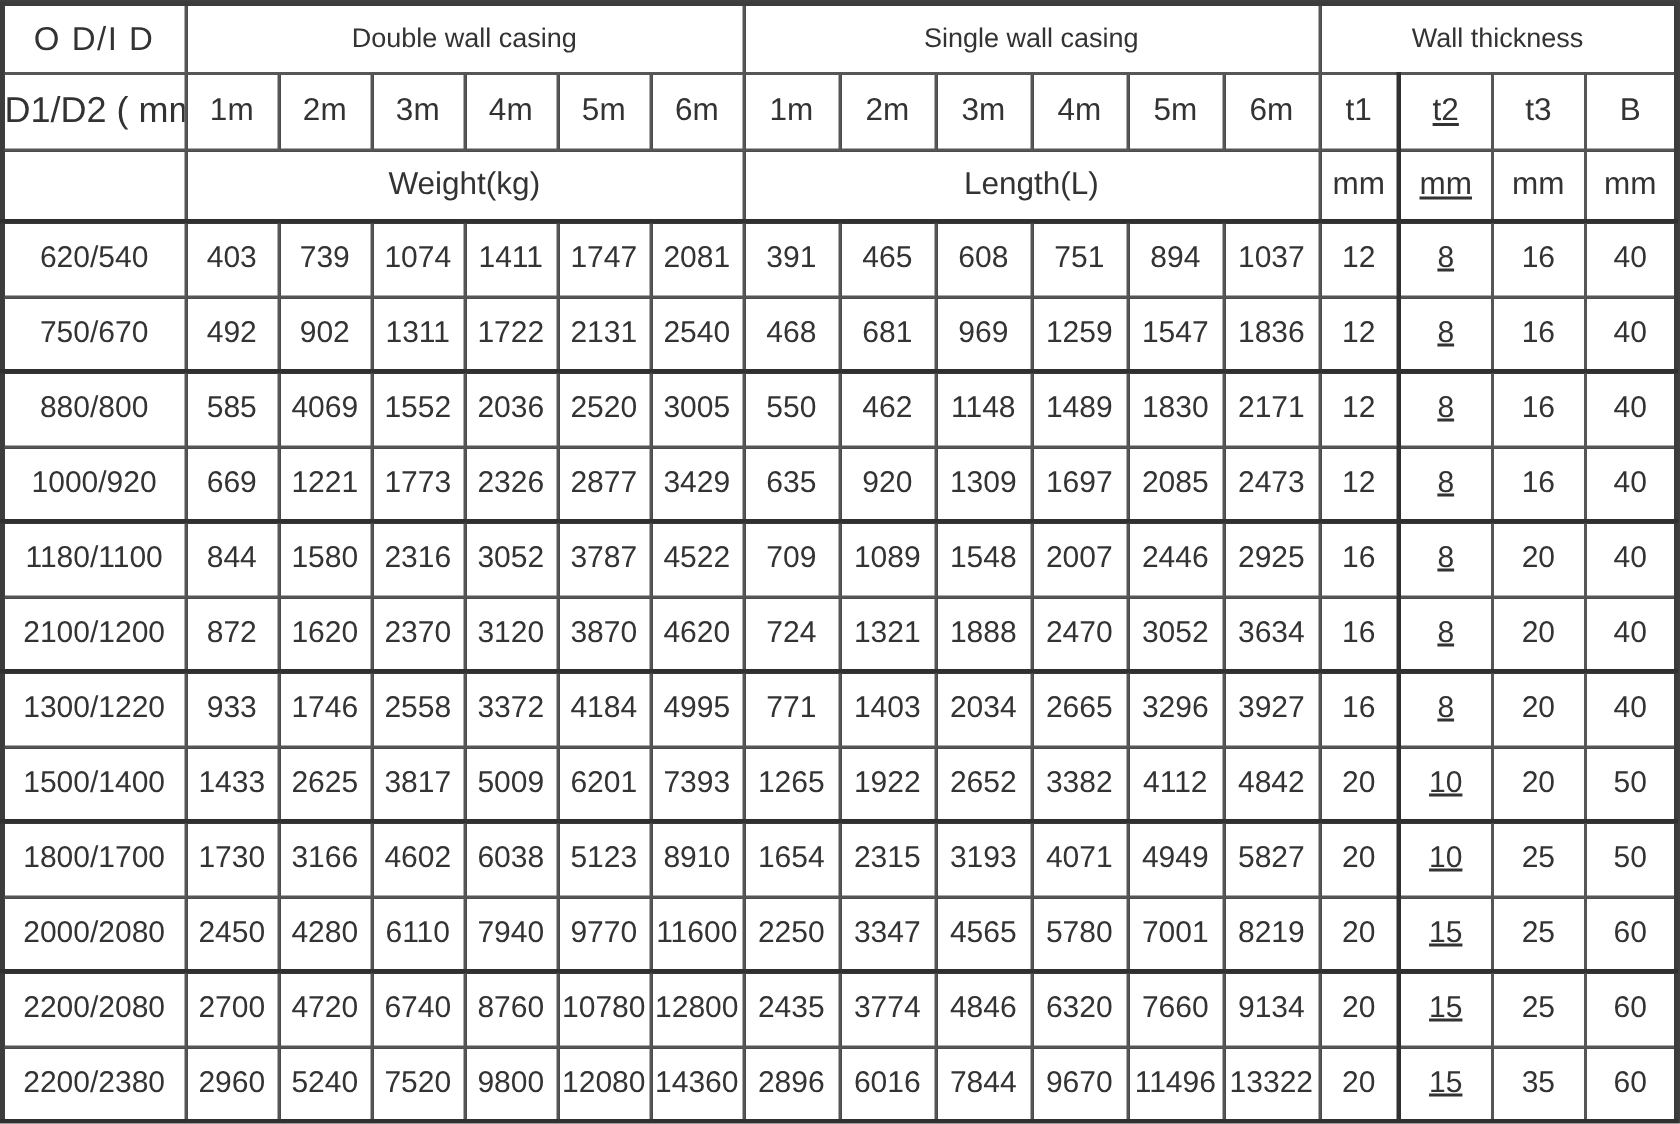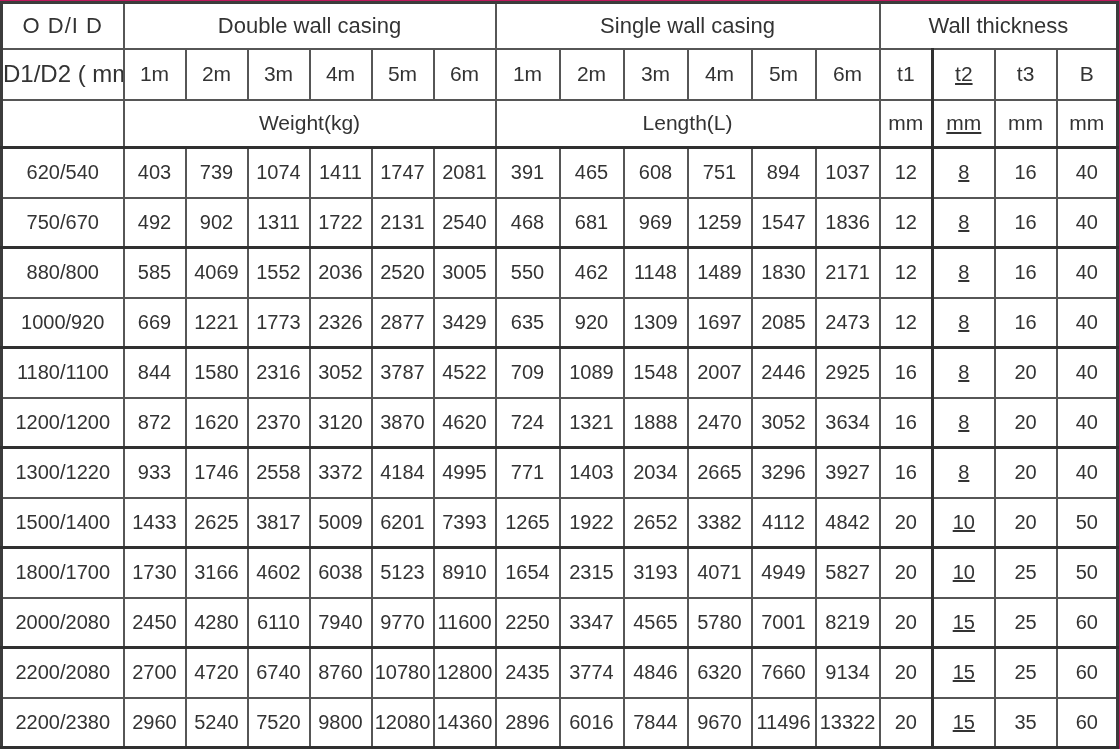--- a/index.html
+++ b/index.html
@@ -4,21 +4,21 @@
 <style>
   html, body {
     margin: 0;
     padding: 0;
     background: #ffffff;
   }
   .page {
     width: 1120px;
     height: 749px;
     box-sizing: border-box;
-    background: #be185d;
+    background: #404040;
     overflow: hidden;
   }
   table.spec {
     border-collapse: collapse;
     table-layout: fixed;
     width: 1118px;
     height: 747px;
     margin: 1px 0 0 0;
     border: 3px solid #3c3c3c;
   }
@@ -27,21 +27,21 @@
     padding: 0;
     text-align: center;
     vertical-align: middle;
     font-family: "Liberation Sans", sans-serif;
     font-weight: normal;
     color: #333333;
     background: #ffffff;
     overflow: hidden;
     white-space: nowrap;
   }
-  thead th.group { font-size: 22px; }
+  thead th.group { font-size: 18px; }
   thead th.sub   { font-size: 21px; }
   thead th.unit  { font-size: 21px; }
   thead th.corner { font-size: 22px; letter-spacing: 1px; }
   thead th.corner2 { font-size: 24px; }
   thead tr.units th { border-bottom: 3px solid #303030; }
   tbody td { font-size: 20px; }
   tbody td.rowlabel { font-size: 20px; }
   tbody tr { height: 50px; }
   tbody tr:nth-child(even) td { border-bottom: 3px solid #303030; }
   .thick-l { border-left: 3px solid #303030 !important; text-decoration: underline; }
@@ -199,21 +199,21 @@
           <td>1548</td>
           <td>2007</td>
           <td>2446</td>
           <td>2925</td>
           <td>16</td>
           <td class="thick-l">8</td>
           <td>20</td>
           <td>40</td>
         </tr>
         <tr>
-          <td class="rowlabel">1200/1200</td>
+          <td class="rowlabel">2100/1200</td>
           <td>872</td>
           <td>1620</td>
           <td>2370</td>
           <td>3120</td>
           <td>3870</td>
           <td>4620</td>
           <td>724</td>
           <td>1321</td>
           <td>1888</td>
           <td>2470</td>

